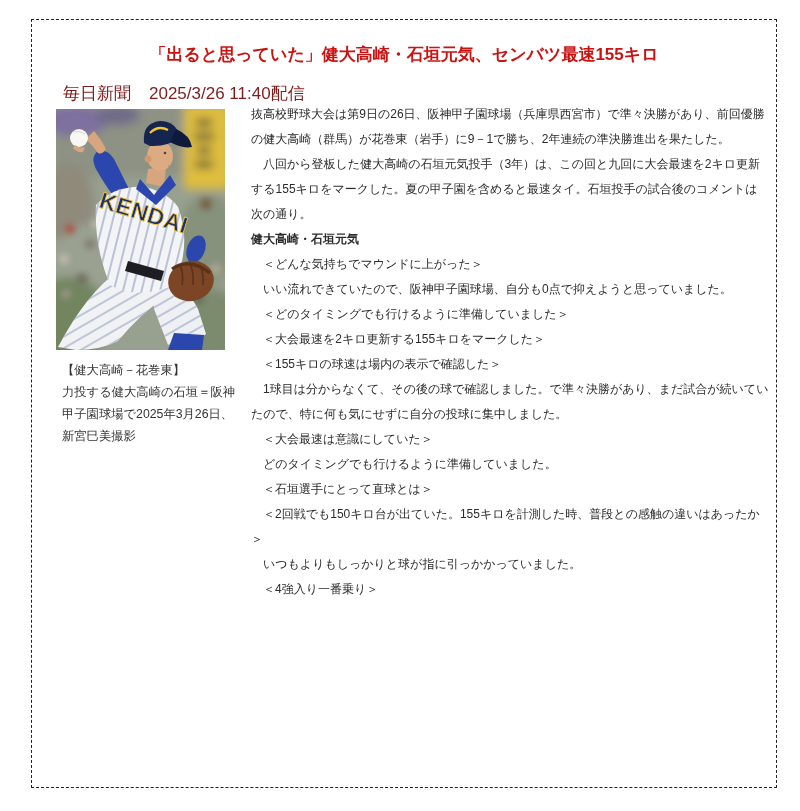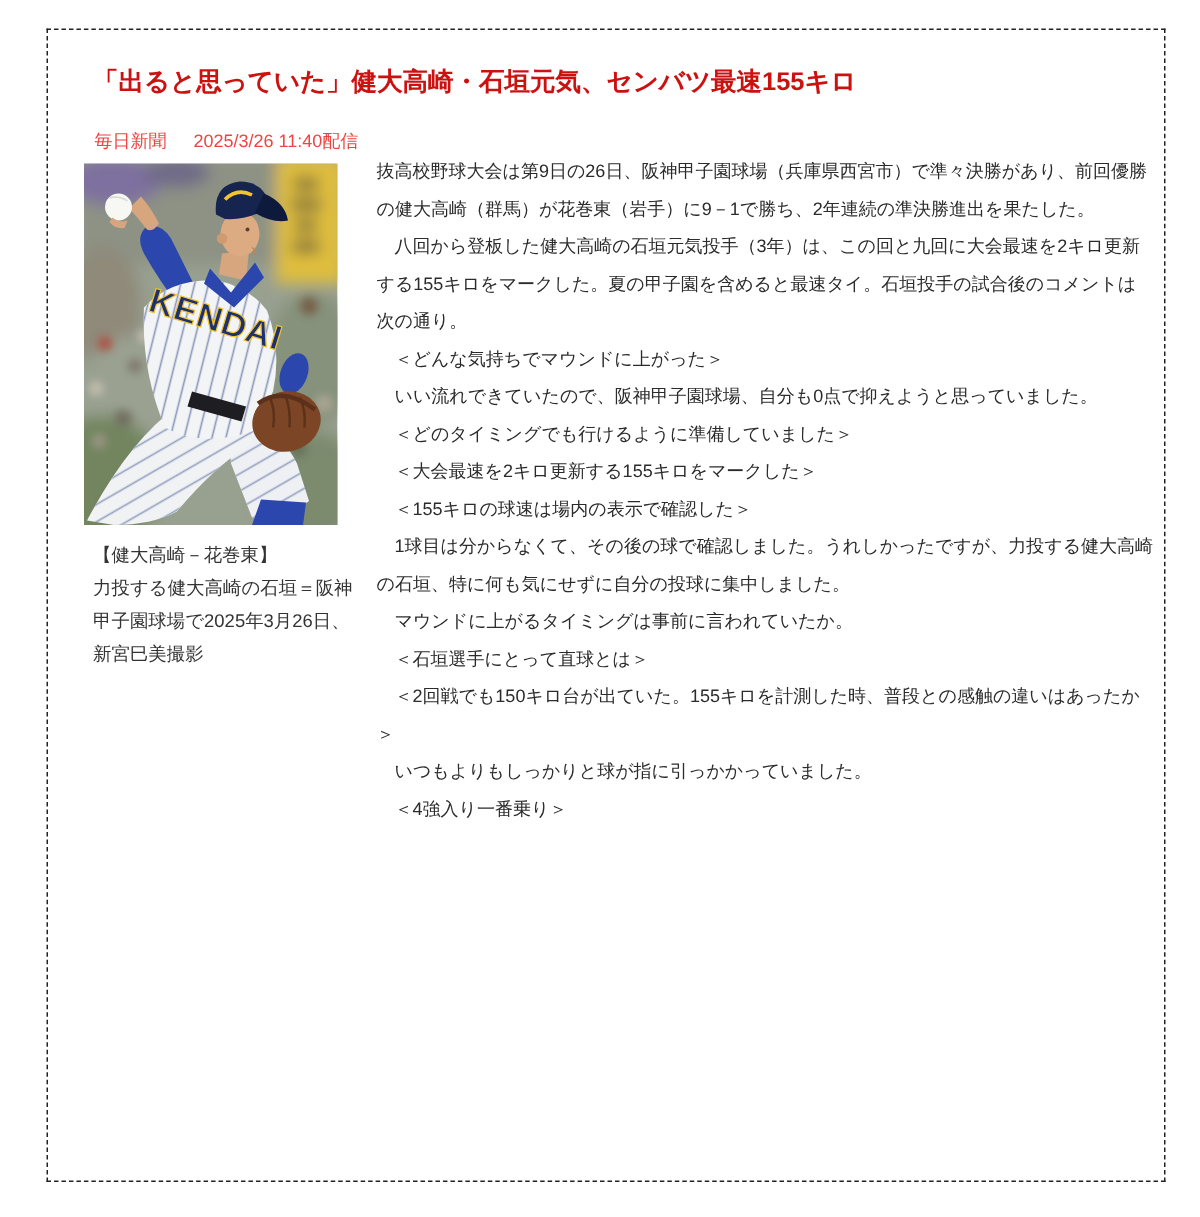--- a/index.html
+++ b/index.html
@@ -7,25 +7,25 @@
     width:800px;height:811px;position:relative;
     font-family:"Liberation Sans","DejaVu Sans",sans-serif;
     color:#2b2b2b;
   }
   .page{
     position:absolute;left:31px;top:19px;width:746px;height:769px;
     box-sizing:border-box;border:1.5px dashed #222222;background:#ffffff;
     overflow:hidden;
   }
   .headline{
-    margin:24px 30px 0 30px;
+    margin:24px 30px 0 30px;text-align:center;
     font-size:17px;line-height:22px;font-weight:bold;color:#cc1111;
   }
   .byline{
-    margin:20px 0 0 31px;font-size:12px;line-height:16px;color:#ef4444;
+    margin:20px 0 0 31px;font-size:17px;line-height:16px;color:#7f1d1d;
   }
   .byline .src{margin-right:18px;}
   .content{display:flex;margin:0 0 0 24px;}
   .photo-col{width:195px;flex:none;padding-top:7px;margin:0;}
   .photo{width:169px;height:241px;}
   .photo svg{display:block;}
   .caption{margin:9px 0 4px 6px;font-size:12.3px;line-height:22px;color:#333333;}
   .article{flex:none;width:518px;}
   .article p{margin:0;font-size:12px;line-height:25px;color:#2b2b2b;}
   .article p.bold{font-weight:bold;}
@@ -144,27 +144,29 @@
         <div>【健大高崎－花巻東】</div>
         <div>力投する健大高崎の石垣＝阪神</div>
         <div>甲子園球場で2025年3月26日、</div>
         <div>新宮巳美撮影</div>
       </figcaption>
     </figure>
 
     <div class="article">
       <p>抜高校野球大会は第9日の26日、阪神甲子園球場（兵庫県西宮市）で準々決勝があり、前回優勝の健大高崎（群馬）が花巻東（岩手）に9－1で勝ち、2年連続の準決勝進出を果たした。</p>
       <p>　八回から登板した健大高崎の石垣元気投手（3年）は、この回と九回に大会最速を2キロ更新する155キロをマークした。夏の甲子園を含めると最速タイ。石垣投手の試合後のコメントは次の通り。</p>
+      <p class="bold">健大高崎・石垣元気</p>
       <p>　＜どんな気持ちでマウンドに上がった＞</p>
       <p>　いい流れできていたので、阪神甲子園球場、自分も0点で抑えようと思っていました。</p>
       <p>　＜どのタイミングでも行けるように準備していました＞</p>
       <p>　＜大会最速を2キロ更新する155キロをマークした＞</p>
       <p>　＜155キロの球速は場内の表示で確認した＞</p>
-      <p>　1球目は分からなくて、その後の球で確認しました。うれしかったですが、力投する健大高崎の石垣、特に何も気にせずに自分の投球に集中しました。</p>
-      <p>　マウンドに上がるタイミングは事前に言われていたか。</p>
+      <p>　1球目は分からなくて、その後の球で確認しました。で準々決勝があり、まだ試合が続いていたので、特に何も気にせずに自分の投球に集中しました。</p>
+      <p>　＜大会最速は意識にしていた＞</p>
+      <p>　どのタイミングでも行けるように準備していました。</p>
       <p>　＜石垣選手にとって直球とは＞</p>
       <p>　＜2回戦でも150キロ台が出ていた。155キロを計測した時、普段との感触の違いはあったか＞</p>
       <p>　いつもよりもしっかりと球が指に引っかかっていました。</p>
       <p>　＜4強入り一番乗り＞</p>
 
     </div>
 
   </div>
 </div>
 

